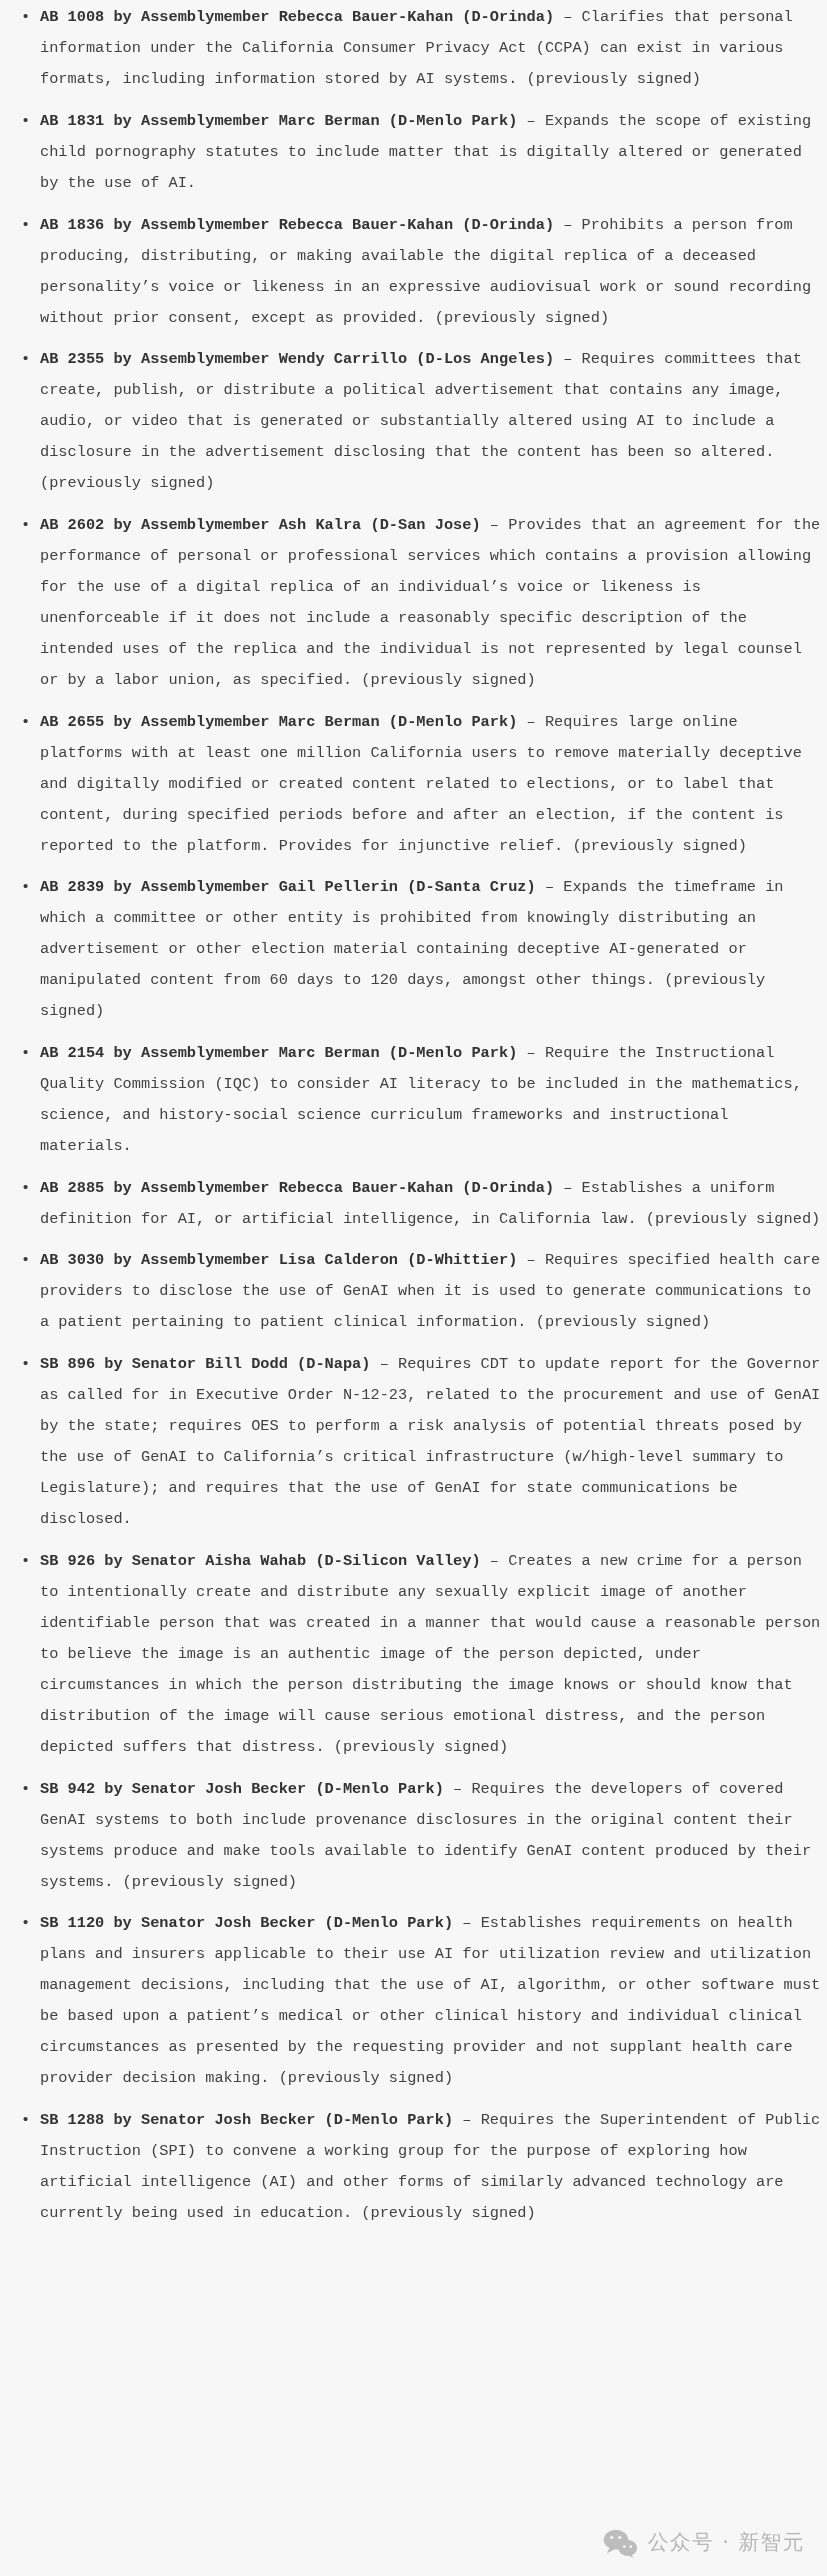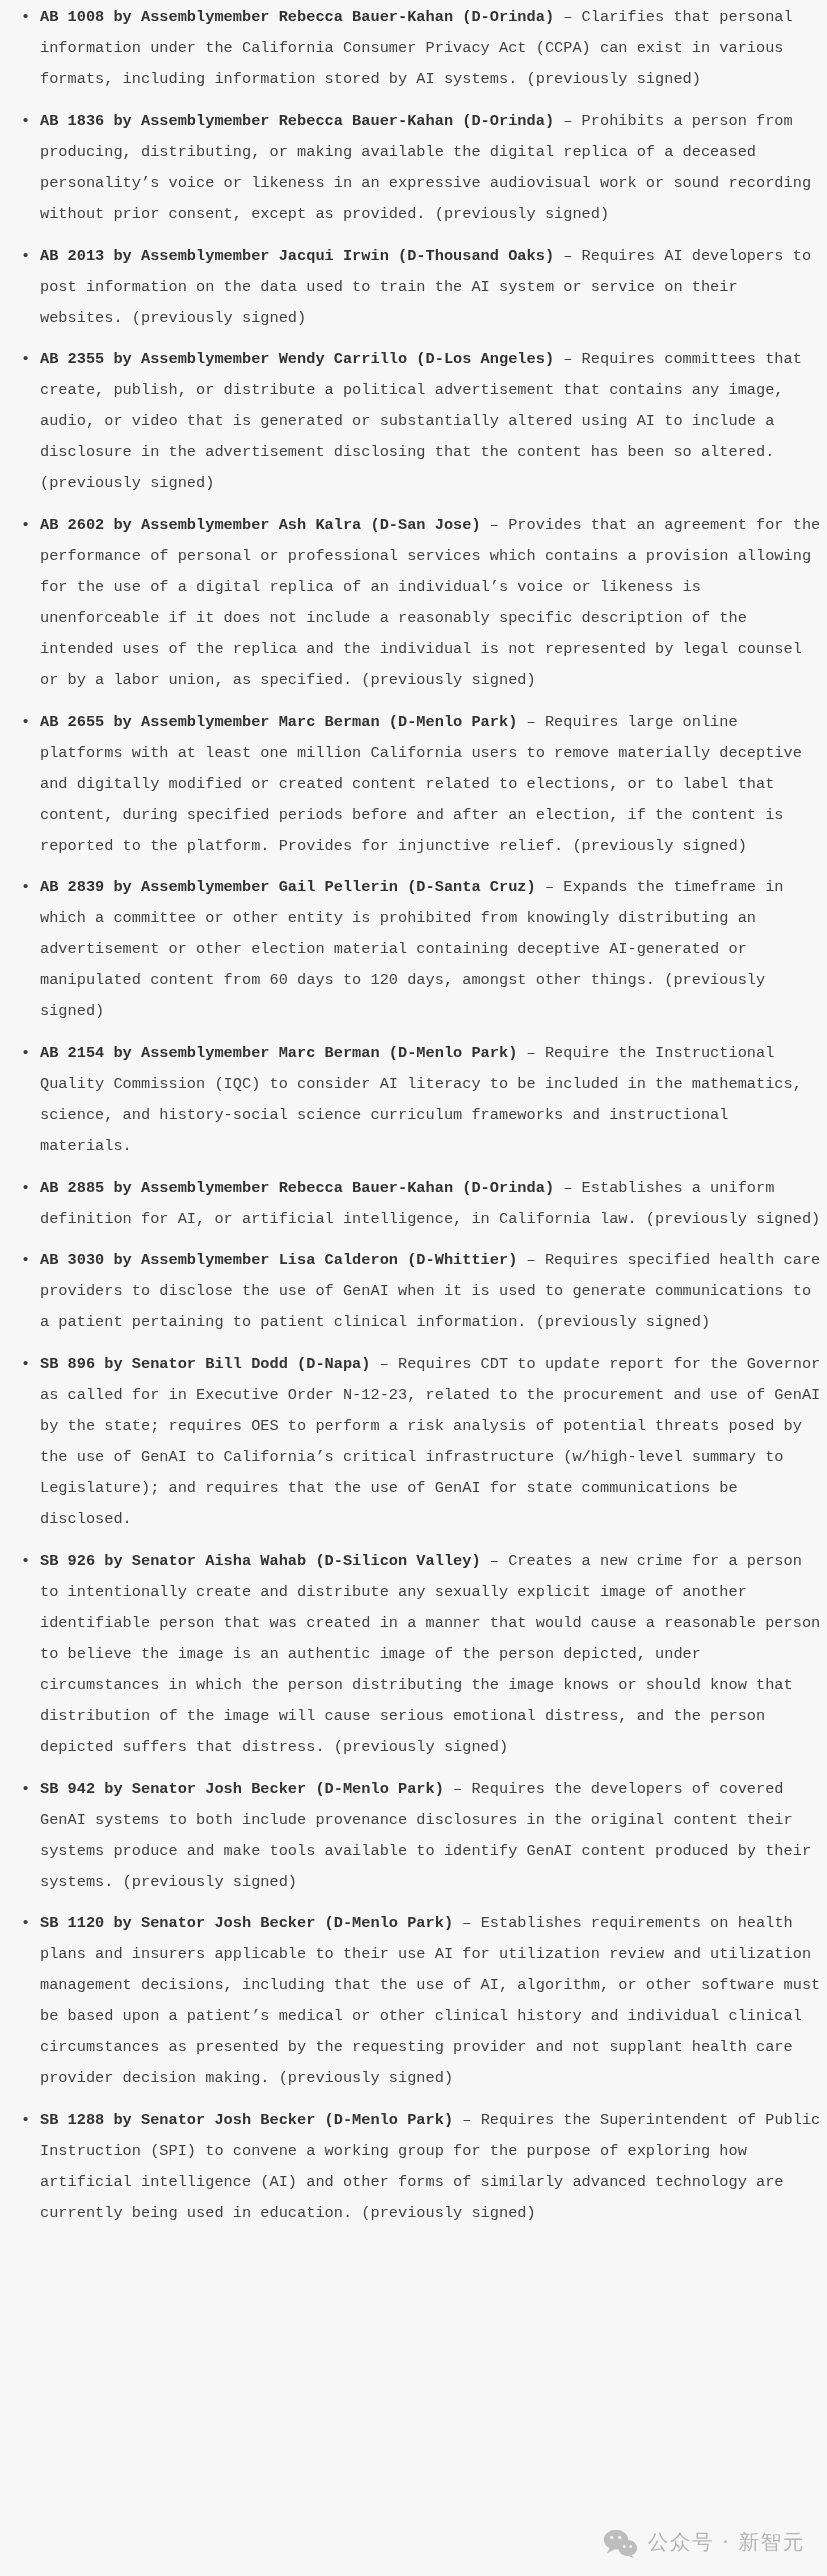--- a/index.html
+++ b/index.html
@@ -61,22 +61,22 @@
   }
   .wechat-icon svg {
     display: block;
   }
 </style>
 </head>
 <body>
 
 <ul class="bills">
   <li class="bill"><span class="bill-title">AB 1008 by Assemblymember Rebecca Bauer-Kahan (D-Orinda)</span><span class="bill-desc"> – Clarifies that personal information under the California Consumer Privacy Act (CCPA) can exist in various formats, including information stored by AI systems. (previously signed)</span></li>
+  <li class="bill"><span class="bill-title">AB 1831 by Assemblymember Marc Berman (D-Menlo Park)</span><span class="bill-desc"> – Expands the scope of existing child pornography statutes to include matter that is digitally altered or generated by the use of AI.</span></li>
   <li class="bill"><span class="bill-title">AB 1836 by Assemblymember Rebecca Bauer-Kahan (D-Orinda)</span><span class="bill-desc"> – Prohibits a person from producing, distributing, or making available the digital replica of a deceased personality’s voice or likeness in an expressive audiovisual work or sound recording without prior consent, except as provided. (previously signed)</span></li>
-  <li class="bill"><span class="bill-title">AB 2013 by Assemblymember Jacqui Irwin (D-Thousand Oaks)</span><span class="bill-desc"> –  Requires AI developers to post information on the data used to train the AI system or service on their websites. (previously signed)</span></li>
   <li class="bill"><span class="bill-title">AB 2355 by Assemblymember Wendy Carrillo (D-Los Angeles)</span><span class="bill-desc"> – Requires committees that create, publish, or distribute a political advertisement that contains any image, audio, or video that is generated or substantially altered using AI to include a disclosure in the advertisement disclosing that the content has been so altered. (previously signed)</span></li>
   <li class="bill"><span class="bill-title">AB 2602 by Assemblymember Ash Kalra (D-San Jose)</span><span class="bill-desc"> – Provides that an agreement for the performance of personal or professional services which contains a provision allowing for the use of a digital replica of an individual’s voice or likeness is unenforceable if it does not include a reasonably specific description of the intended uses of the replica and the individual is not represented by legal counsel or by a labor union, as specified. (previously signed)</span></li>
   <li class="bill"><span class="bill-title">AB 2655 by Assemblymember Marc Berman (D-Menlo Park)</span><span class="bill-desc"> – Requires large online platforms with at least one million California users to remove materially deceptive and digitally modified or created content related to elections, or to label that content, during specified periods before and after an election, if the content is reported to the platform. Provides for injunctive relief. (previously signed)</span></li>
   <li class="bill"><span class="bill-title">AB 2839 by Assemblymember Gail Pellerin (D-Santa Cruz)</span><span class="bill-desc"> – Expands the timeframe in which a committee or other entity is prohibited from knowingly distributing an advertisement or other election material containing deceptive AI-generated or manipulated content from 60 days to 120 days, amongst other things. (previously signed)</span></li>
   <li class="bill"><span class="bill-title">AB 2154 by Assemblymember Marc Berman (D-Menlo Park)</span><span class="bill-desc"> – Require the Instructional Quality Commission (IQC) to consider AI literacy to be included in the mathematics, science, and history-social science curriculum frameworks and instructional materials.</span></li>
   <li class="bill"><span class="bill-title">AB 2885 by Assemblymember Rebecca Bauer-Kahan (D-Orinda)</span><span class="bill-desc"> – Establishes a uniform definition for AI, or artificial intelligence, in California law. (previously signed)</span></li>
   <li class="bill"><span class="bill-title">AB 3030 by Assemblymember Lisa Calderon (D-Whittier)</span><span class="bill-desc"> – Requires specified health care providers to disclose the use of GenAI when it is used to generate communications to a patient pertaining to patient clinical information. (previously signed)</span></li>
   <li class="bill"><span class="bill-title">SB 896 by Senator Bill Dodd (D-Napa)</span><span class="bill-desc"> – Requires CDT to update report for the Governor as called for in Executive Order N-12-23, related to the procurement and use of GenAI by the state; requires OES to perform a risk analysis of potential threats posed by the use of GenAI to California’s critical infrastructure (w/high-level summary to Legislature); and requires that the use of GenAI for state communications be disclosed.</span></li>
   <li class="bill"><span class="bill-title">SB 926 by Senator Aisha Wahab (D-Silicon Valley)</span><span class="bill-desc"> – Creates a new crime for a person to intentionally create and distribute any sexually explicit image of another identifiable person that was created in a manner that would cause a reasonable person to believe the image is an authentic image of the person depicted, under circumstances in which the person distributing the image knows or should know that distribution of the image will cause serious emotional distress, and the person depicted suffers that distress. (previously signed)</span></li>
   <li class="bill"><span class="bill-title">SB 942 by Senator Josh Becker (D-Menlo Park)</span><span class="bill-desc"> –  Requires the developers of covered GenAI systems to both include provenance disclosures in the original content their systems produce and make tools available to identify GenAI content produced by their systems. (previously signed)</span></li>

